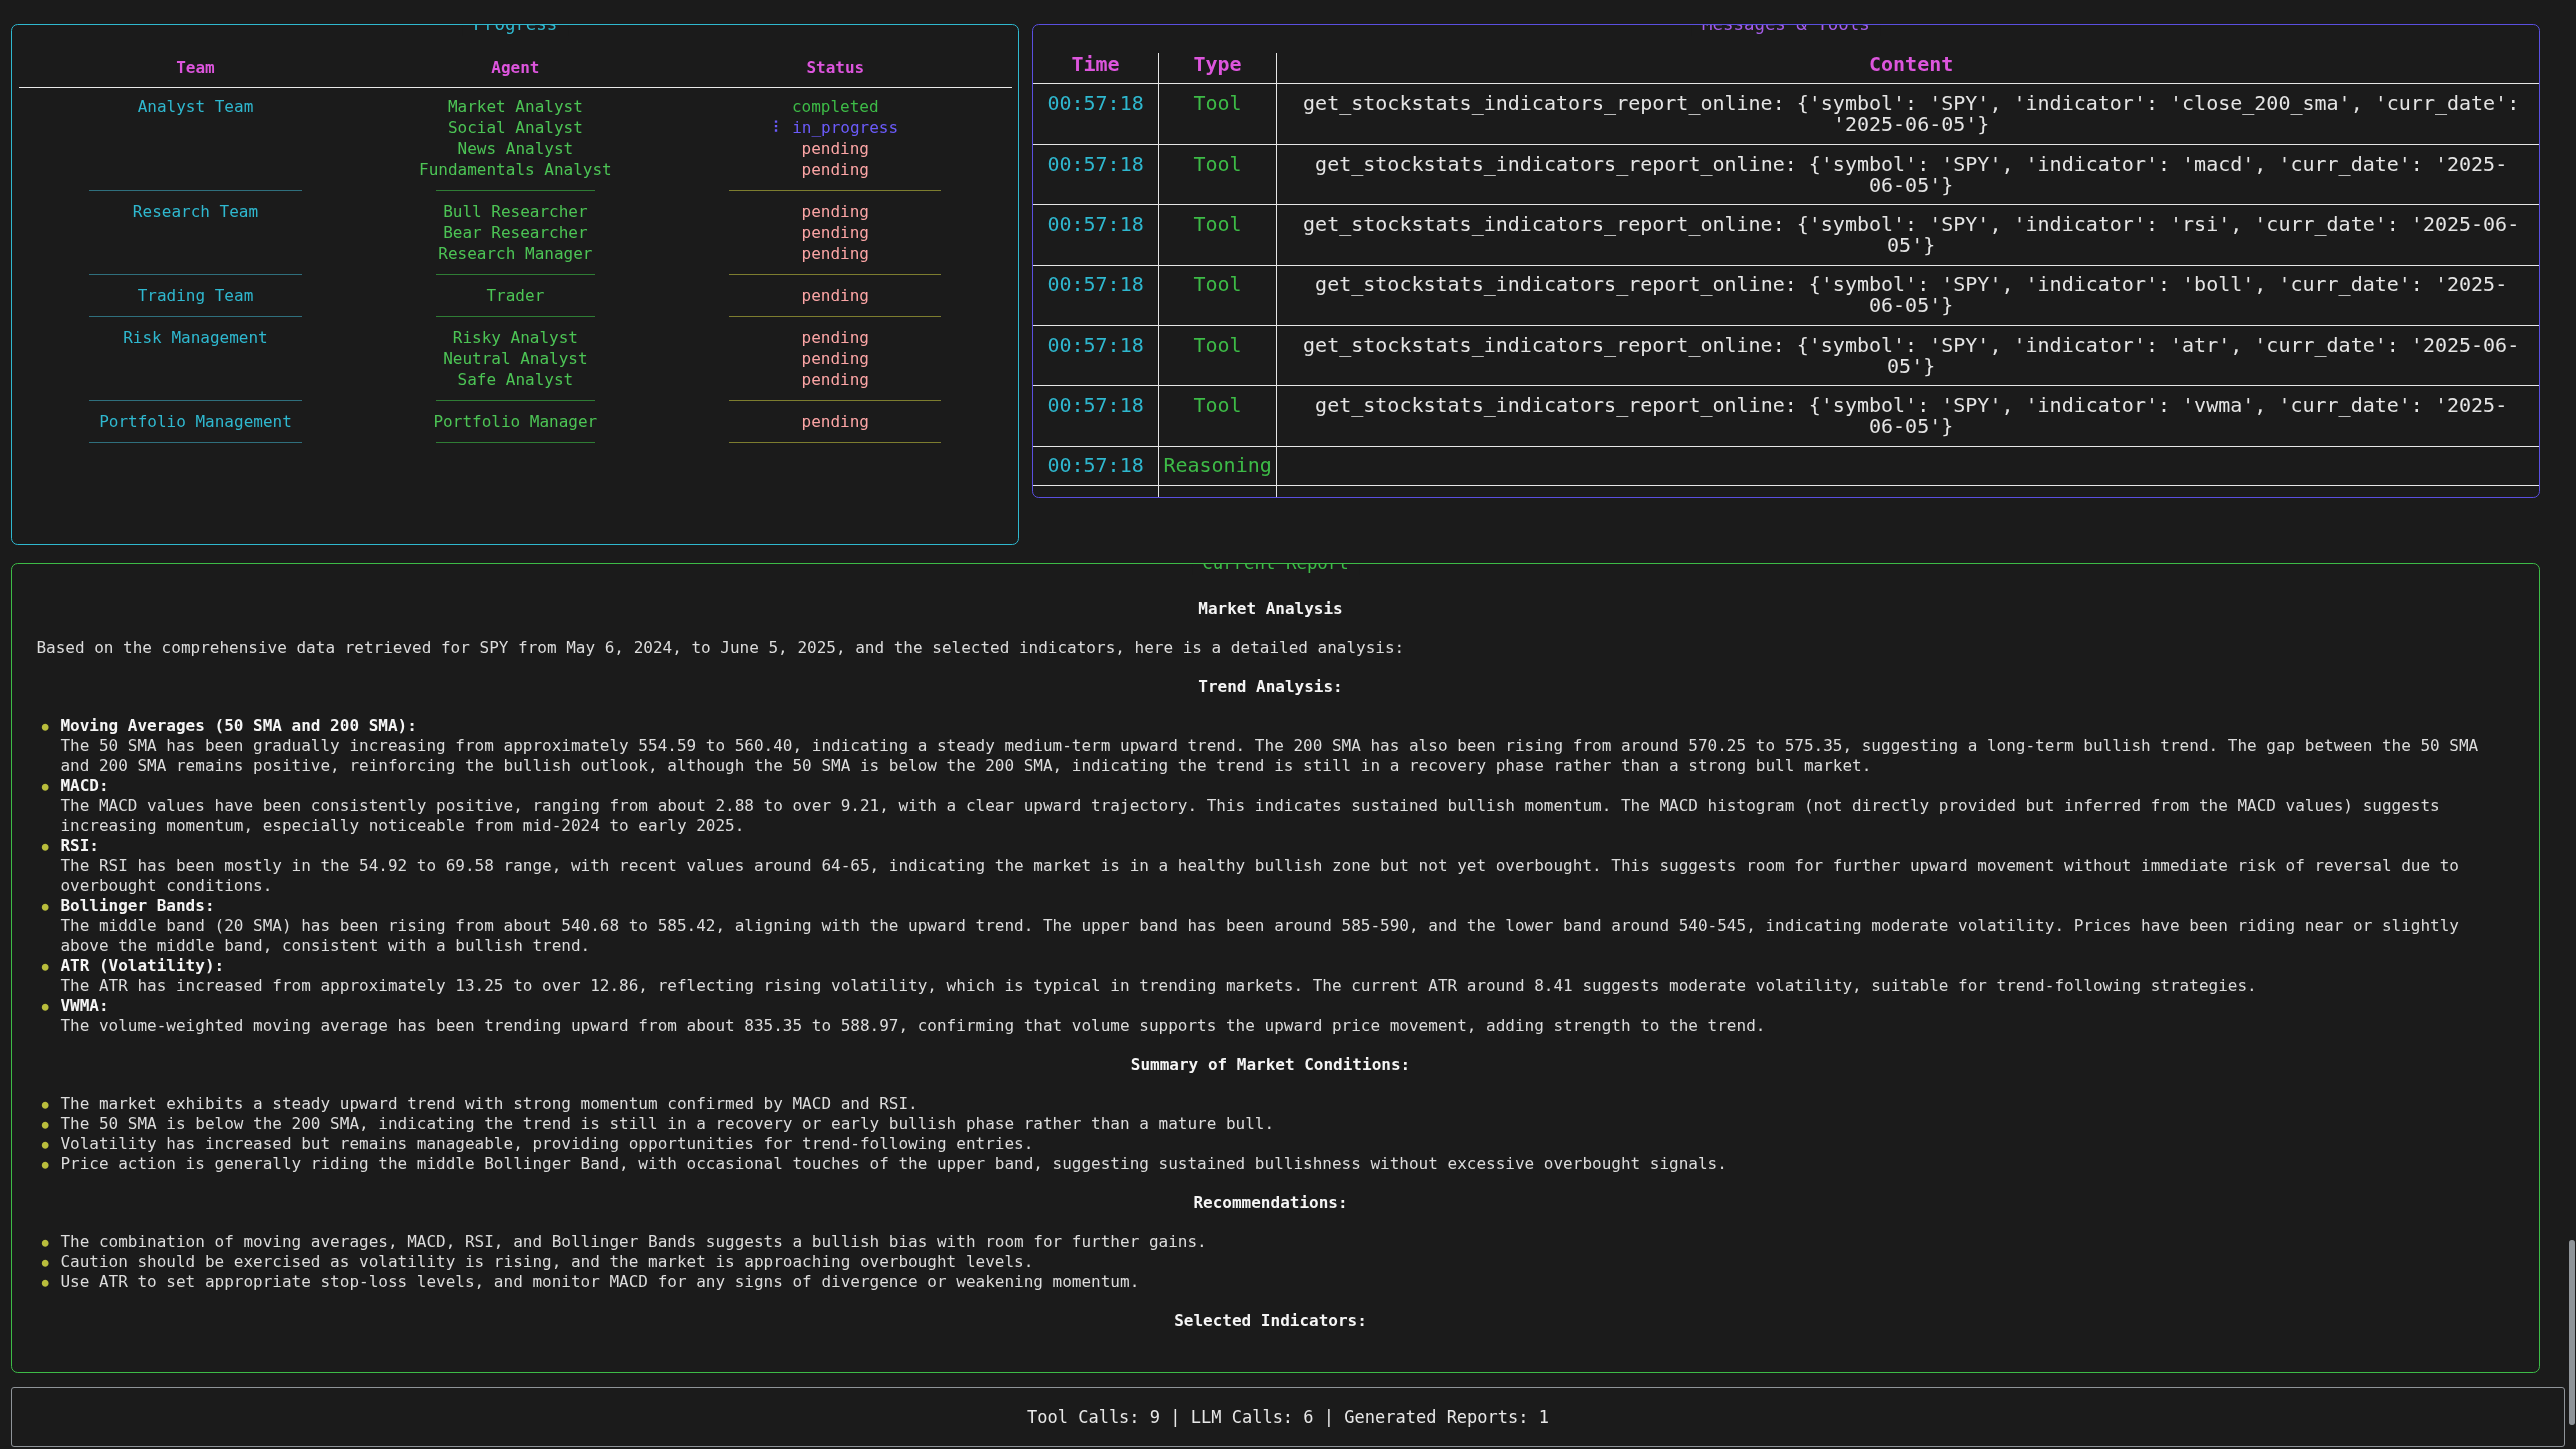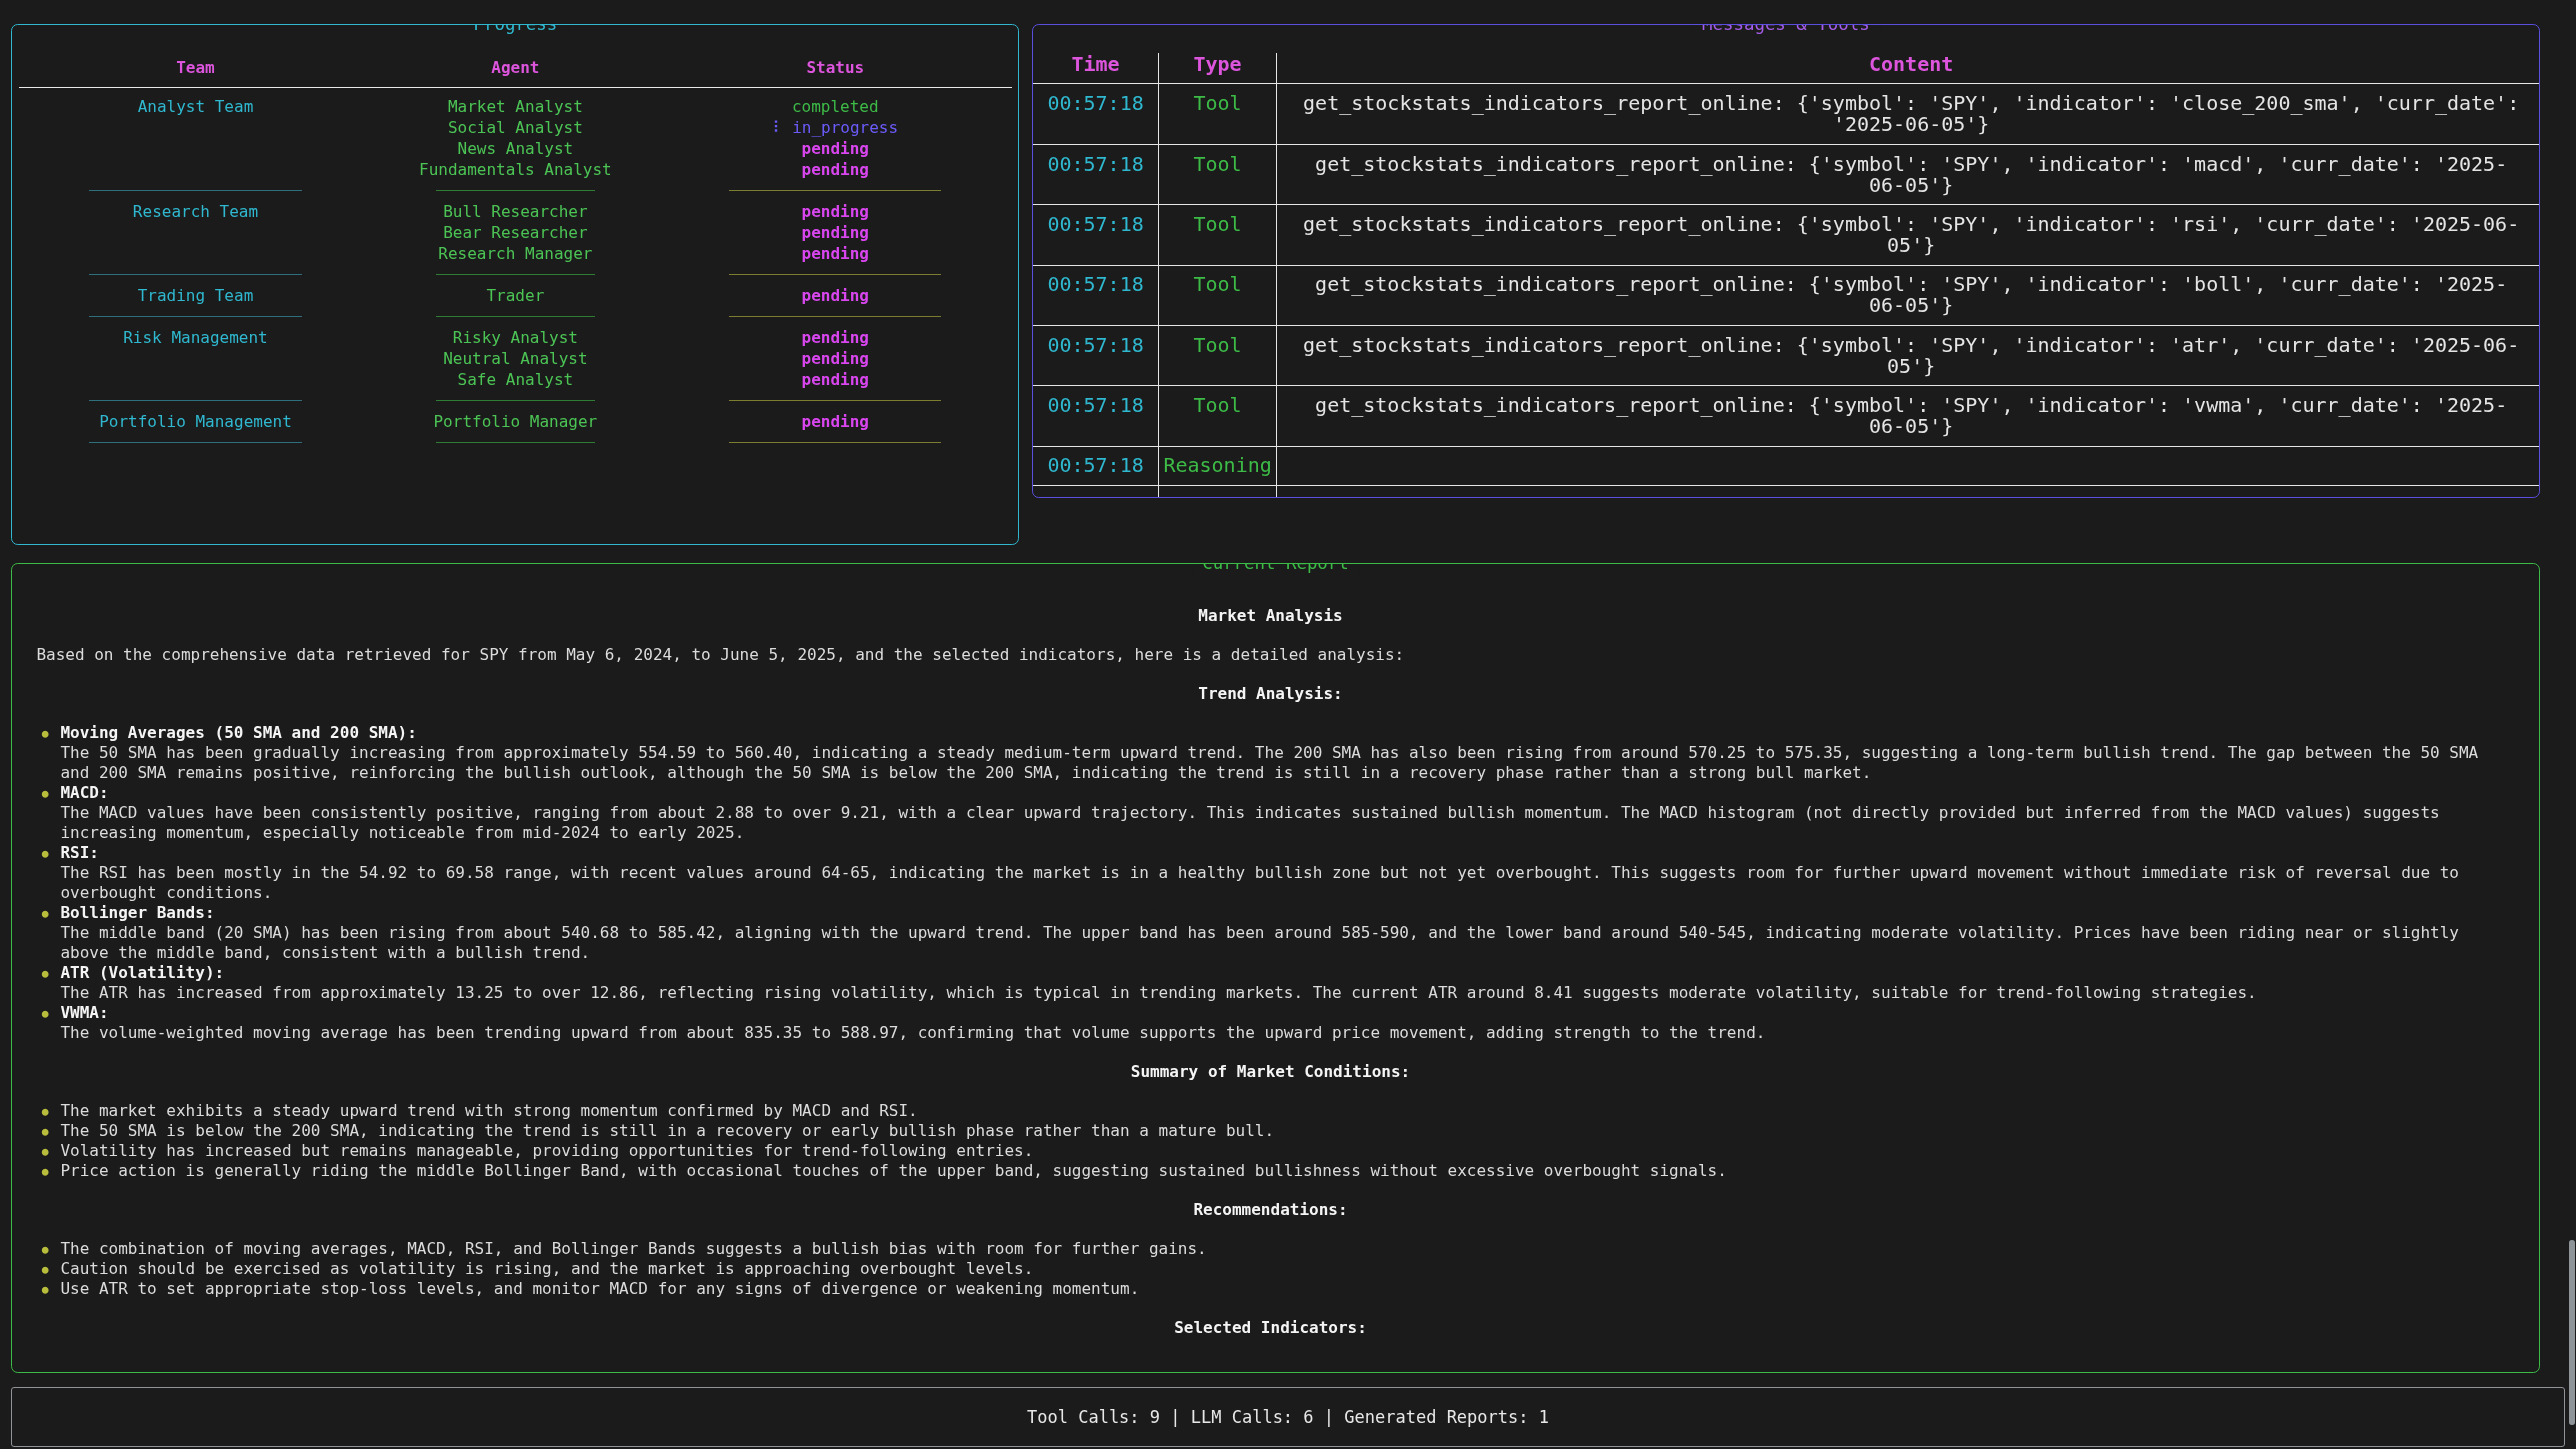--- a/index.html
+++ b/index.html
@@ -29,21 +29,21 @@
   .messages .panel-title { color:#a55ce8; }
 
   .ptable { padding-top:31px; font-size:16px; }
   .pgridrow { display:grid; grid-template-columns:36.4% 27.2% 36.4%; text-align:center; }
   .phead { color:#dd55dd; font-weight:bold; line-height:23px; }
   .phead-sep { border-top:1.3px solid #e9e9e9; margin:8px 6.7px; }
   .prow { line-height:21px; }
   .cell.team { color:#2fb8cf; }
   .cell.agent { color:#4cc455; }
   .st-completed { color:#3dbb47; }
-  .st-pending  { color:#d946ef;font-weight:bold; }
+  .st-pending  { color:#fca5a5; }
   .st-progress { color:#6b5bfb; }
   .spin { margin-right:8px; }
   .psep { height:21px; align-items:center; }
   .psep .seg { height:1.3px; width:58%; margin:0 auto; }
   .psep .seg.t { background:#2f6f7d; }
   .psep .seg.a { background:#2f7d35; }
   .psep .seg.s { background:#7d7d2f; }
 
   .mtable { padding-top:28px; font-size:20px; }
   .mrow { display:grid; grid-template-columns:126px 118px 1fr; }
@@ -53,21 +53,21 @@
   .mrow .c-content { padding-left:20px; padding-right:13.4px; color:#e5e5e5; white-space:pre-wrap; }
   .mrow + .mrow { border-top:1.3px solid #e6e6e6; }
   .mhead > div { padding:1.3px 0 8px 0; font-weight:bold; }
   .mhead .c-time, .mhead .c-type, .mhead .c-content { color:#dd55dd !important; }
 
   
   .report { margin-top:17.4px; margin-right:25px; height:810px; border-color:#3dbb47; overflow:hidden; }
   .report .panel-title { color:#3dbb47; }
   .report-body { padding:27px 34px 0 24px; font-size:16px; line-height:20px; color:#dcdcdc; }
   .rhead { text-align:center; font-weight:bold; color:#f5f5f5; margin:19px 0; }
-  .rhead.first { margin-top:15px; }
+  .rhead.first { margin-top:8px; }
   .rlist { list-style:none; }
   .rlist li { position:relative; padding-left:24px; }
   .rlist li .dot { position:absolute; left:5.4px; top:0.7px; color:#b9bd3c; font-size:11.4px; }
   .b-title { display:block; font-weight:bold; color:#f5f5f5; }
   .b-text { display:block; }
 
   
   .statusbar {
     margin-top:14.8px; height:60px; border:1.3px solid #8f9499; border-radius:3px;
     display:flex; align-items:center; justify-content:center;

